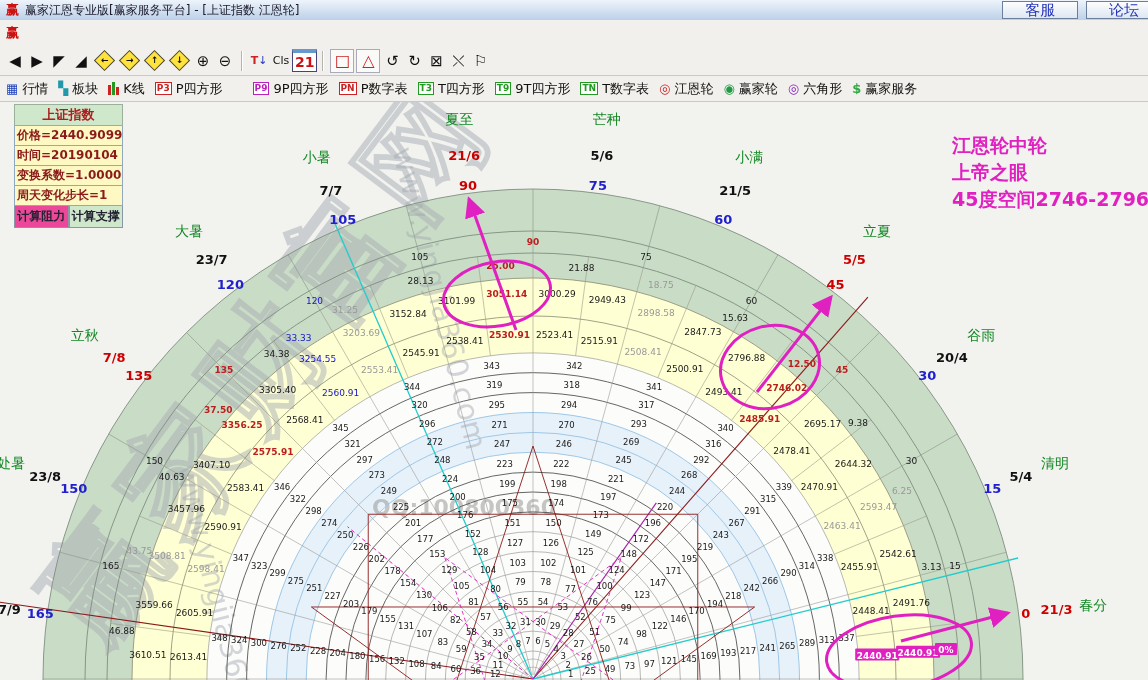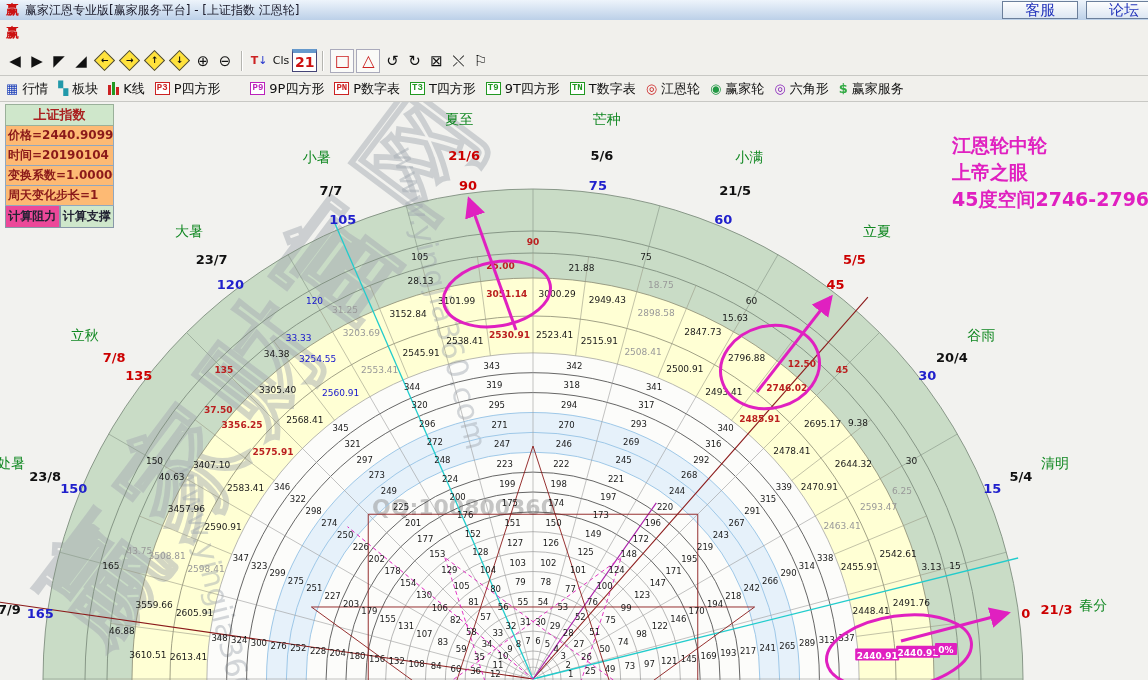--- a/index.html
+++ b/index.html
@@ -28,33 +28,33 @@
     display:inline-flex;align-items:center;justify-content:center;margin:0 5px;}
   .dmd>span{transform:rotate(-45deg);font-size:9px;font-weight:bold;color:#111;line-height:1;}
   .cal{border:1px solid #447;background:#fff;font-size:14px;font-weight:bold;color:#cc1111;
     padding:1px 2px;border-top:4px solid #69c;}
   .shape-box{border:1px solid #aab;background:#fafaf8;width:22px;height:22px;display:inline-flex;
     align-items:center;justify-content:center;margin:0 1px;}
   #toolbar2{position:absolute;left:0;top:76px;width:1148px;height:26px;background:#f1f0ec;
     border-bottom:1px solid #c8c8c4;display:flex;align-items:center;font-size:13px;color:#111;padding-left:6px;box-sizing:border-box;}
   .tb2-item{display:inline-flex;align-items:center;margin-right:10px;cursor:default;}
   .tb2-item .ic{margin-right:4px;display:inline-flex;align-items:center;}
-  .bxi{border:1px solid currentColor;font-size:9px;font-weight:bold;padding:0 1px;line-height:11px;background:#fff;font-family:Liberation Mono, monospace;}
+  .bxi{border:1px solid currentColor;font-size:9px;font-weight:bold;padding:0 1px;line-height:11px;background:#fff;}
   .glyph-ic{font-size:13px;font-weight:bold;}
   .candle{display:inline-flex;align-items:flex-end;gap:1px;height:13px;}
   .candle i{width:3px;background:#cc2222;display:inline-block;}
   .candle i.g{background:#229922;}
   
   #chart{position:absolute;left:0;top:102px;width:1148px;height:578px;overflow:hidden;background:#f2f2ef;}
   #wheel-svg{position:absolute;left:0;top:0;}
   
-  #panel{position:absolute;left:5px;top:2px;width:109px;font-weight:bold;z-index:5;}
+  #panel{position:absolute;left:14px;top:2px;width:109px;font-weight:bold;z-index:5;}
   #panel .hd{background:#cfe7cb;color:#aa2020;font-size:13px;text-align:center;
     border:1px solid #9ab09a;padding:1px 0;}
-  #panel .row{background:#fdba74;color:#8b1a1a;font-size:12px;border:1px solid #90a8c0;border-top:none;
+  #panel .row{background:#fef9c3;color:#8b1a1a;font-size:12px;border:1px solid #90a8c0;border-top:none;
     padding:1px 2px;white-space:nowrap;overflow:hidden;}
   #panel .btns{display:flex;}
   #panel .btns .b{flex:1;font-size:12px;text-align:center;padding:2px 0;border:1px solid #8898a8;border-top:none;color:#223;}
   #panel .btns .b0{background:#ec4899;}
   #panel .btns .b1{background:#cfe7cb;}
 </style>
 </head>
 <body>
 
 <div id="app">

